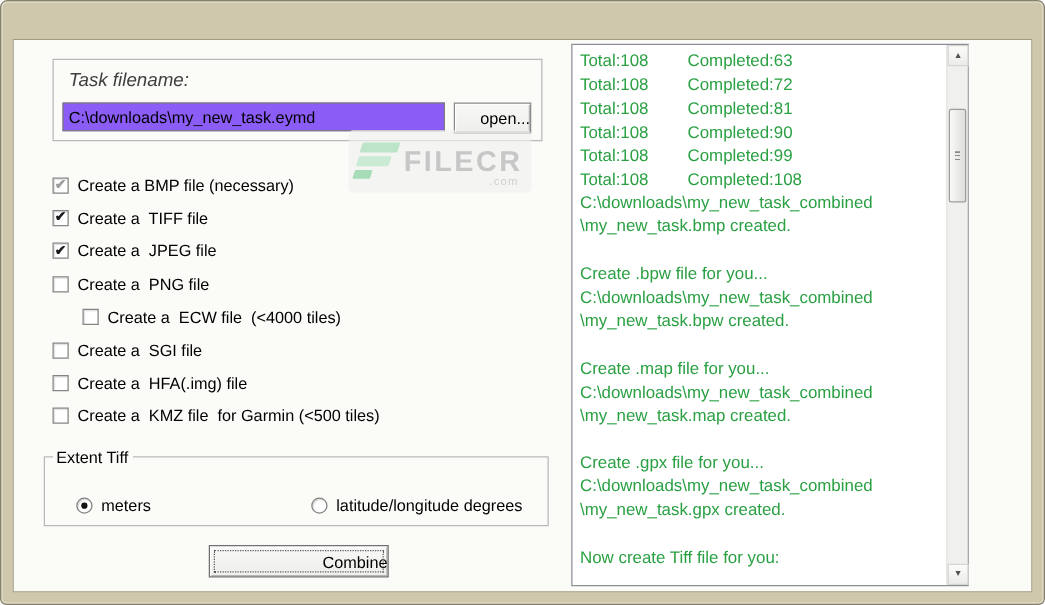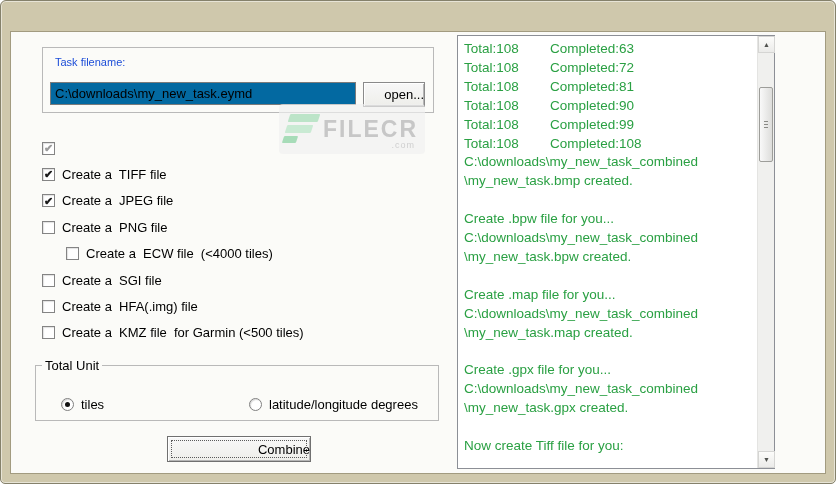--- a/index.html
+++ b/index.html
@@ -28,23 +28,23 @@
                background:rgba(255,255,255,.35); border-radius:1px; }
   .glyph-close { position:absolute; left:0; right:0; top:2px; text-align:center; color:#fff; font-size:13px;
                  font-weight:bold; text-shadow:0 1px 1px rgba(0,0,0,.45); }
 
   
   .client { position:absolute; left:9px; top:30px; right:9px; bottom:9px; background:#fbfbf8;
             border:1px solid #a29b80; }
 
   .task-group { position:absolute; left:31px; top:15px; width:392px; height:66px;
                 border:1px solid #b9b9b9; }
-  .task-label { position:absolute; left:12px; top:8px; font-size:11px; color:#1d4ed8; }
+  .task-label { position:absolute; left:12px; top:8px; font-size:15px; color:#404040;font-style:italic; }
   .task-input { position:absolute; left:39px; top:50px; width:306px; height:23px; border:1px solid #7b7b7b;
-                font-family:"Liberation Sans", sans-serif; font-size:13px; padding:0 4px; background:#0369a1; color:#000; }
+                font-family:"Liberation Sans", sans-serif; font-size:13px; padding:0 4px; background:#8b5cf6; color:#000; }
   .btn { border:1px solid #8a8a8a; background:linear-gradient(#f8f8f8,#eeeeea);
          box-shadow: inset 1px 1px 0 #ffffff, inset -1px -1px 0 #b5b5b5;
          font-family:Liberation Sans, sans-serif; font-size:13px; color:#000; text-align:right; cursor:default; }
   .open-btn { position:absolute; left:352px; top:50px; width:62px; height:25px; }
 
   .cb-row { position:absolute; left:31px; display:flex; align-items:center; height:16px; }
   .cb-box { width:13px; height:13px; border:1px solid #848484; background:#fff; margin-right:7px;
             box-shadow: inset 1px 1px 1px rgba(0,0,0,.12); display:flex; align-items:center; justify-content:center; }
   .cb-box .mark { font-size:11px; font-weight:bold; color:#1a1a1a; line-height:10px; }
   .cb-row.disabled .cb-box .mark { color:#9b9b9b; }
@@ -106,20 +106,21 @@
       <div class="task-label">Task filename:</div>
     </div>
     <input class="task-input" type="text" value="C:\downloads\my_new_task.eymd" style="">
     <button class="btn open-btn">open...</button>
 
     <div id="checkbox-list">
         <div class="cb-row disabled" style="top: 108px;">
           <span class="cb-box">
             <span class="mark">✔</span>
           </span>
+          <span class="cb-label">Create a BMP file (necessary)</span>
         </div>
         <div class="cb-row" style="top: 134.4px;">
           <span class="cb-box">
             <span class="mark">✔</span>
           </span>
           <span class="cb-label">Create a  TIFF file</span>
         </div>
         <div class="cb-row" style="top: 160.8px;">
           <span class="cb-box">
             <span class="mark">✔</span>
@@ -142,27 +143,27 @@
           <span class="cb-box"></span>
           <span class="cb-label">Create a  HFA(.img) file</span>
         </div>
         <div class="cb-row" style="top: 292.8px;">
           <span class="cb-box"></span>
           <span class="cb-label">Create a  KMZ file  for Garmin (&lt;500 tiles)</span>
         </div>
       </div>
 
     <fieldset class="extent-fieldset">
-      <legend>Total Unit</legend>
+      <legend>Extent Tiff</legend>
       <div id="radio-list">
           <div class="radio-row r0">
             <span class="radio-circle">
               <span class="radio-dot"></span>
             </span>
-            <span class="radio-label">tiles</span>
+            <span class="radio-label">meters</span>
           </div>
           <div class="radio-row r1">
             <span class="radio-circle"></span>
             <span class="radio-label">latitude/longitude degrees</span>
           </div>
         </div>
     </fieldset>
 
     <button class="btn combine-btn">Combine</button>
 

